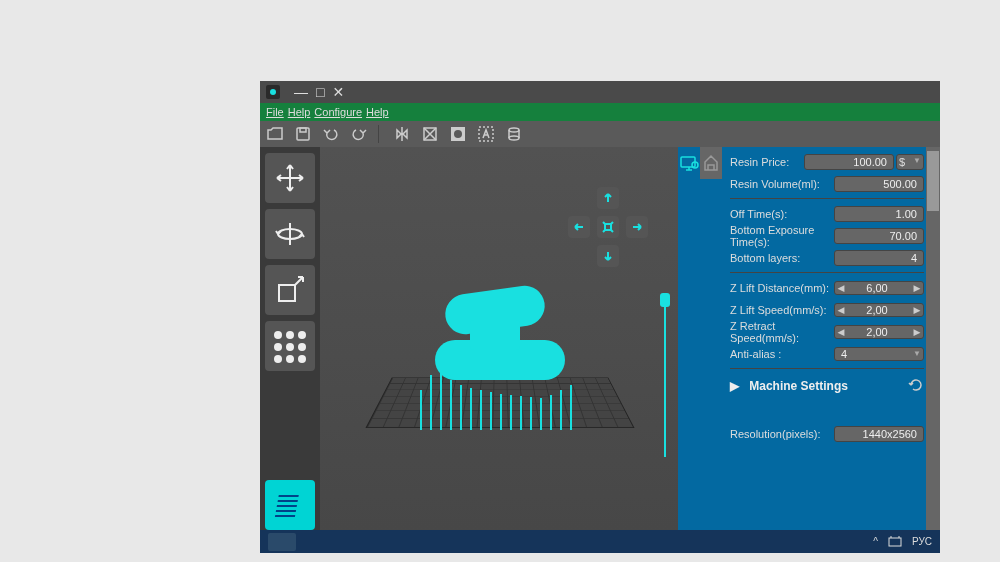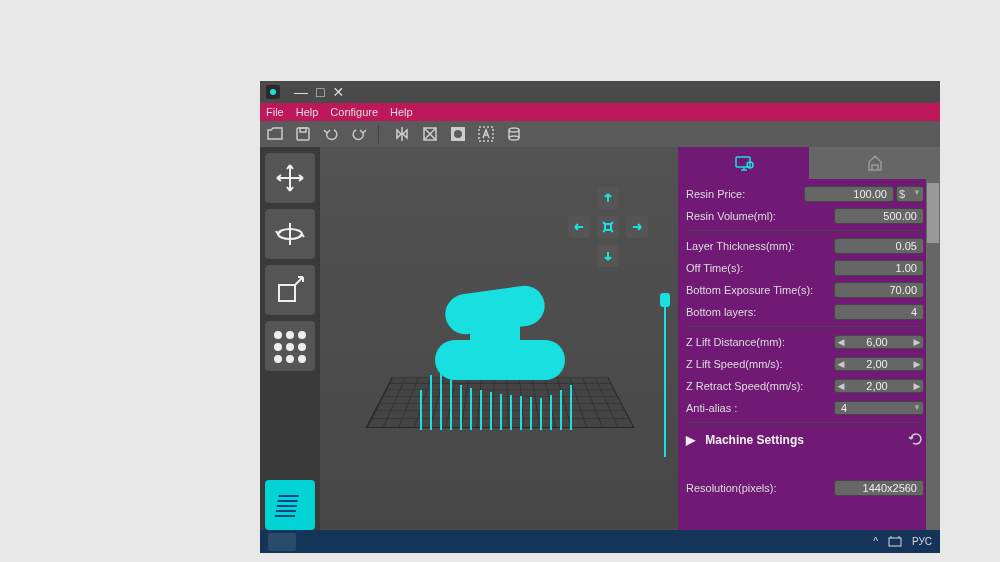--- a/index.html
+++ b/index.html
@@ -35,28 +35,29 @@
   background: #2a2a2a;
   border-radius: 2px;
   margin-right: 6px;
   display: inline-flex;
   align-items: center;
   justify-content: center;
 }
 .titlebar .title { flex: 1; }
 .titlebar .winbtn { margin-left: 8px; cursor: pointer; font-size: 14px; }
 .menubar {
-  background: #be185d;
+  background: #15803d;
   height: 18px;
   display: flex;
   align-items: center;
   padding: 0 6px;
   color: #ddd;
   font-size: 11px;
-  gap: 12px;
+  gap: 4px;
+  text-decoration: underline;
 }
 .menubar span { cursor: pointer; }
 .toolbar {
   background: #5a5a5a;
   height: 26px;
   display: flex;
   align-items: center;
   padding: 0 6px;
   gap: 10px;
 }
@@ -160,23 +161,23 @@
   right: 8px;
   top: 150px;
   width: 10px;
   height: 160px;
   background: transparent;
 }
 .vslider .track { position: absolute; left: 4px; top: 0; width: 2px; height: 100%; background: #19e0e0; }
 .vslider .thumb { position: absolute; left: 0; top: -4px; width: 10px; height: 14px; background: #19e0e0; border-radius: 3px; cursor: pointer; }
 .right-panel {
   width: 262px;
-  background: #701a75;
-  display: flex;
-  flex-direction: column;
+  background: #0369a1;
+  display: flex;
+  flex-direction: row;
   font-size: 11px;
   color: #ddd;
 }
 .panel-tabs {
   display: flex;
   height: 32px;
 }
 .panel-tabs .ptab {
   flex: 1;
   display: flex;
@@ -469,24 +470,20 @@
               <span>$</span>
               <span class="dd">▼</span>
             </span>
         </div>
         <div class="param-row">
           <span class="lbl">Resin Volume(ml):</span>
           <span class="val">500.00</span>
         </div>
         <div class="sep"></div>
         <div class="param-row">
-          <span class="lbl">Layer Thickness(mm):</span>
-          <span class="val">0.05</span>
-        </div>
-        <div class="param-row">
           <span class="lbl">Off Time(s):</span>
           <span class="val">1.00</span>
         </div>
         <div class="param-row">
           <span class="lbl">Bottom Exposure Time(s):</span>
           <span class="val">70.00</span>
         </div>
         <div class="param-row">
           <span class="lbl">Bottom layers:</span>
           <span class="val">4</span>

